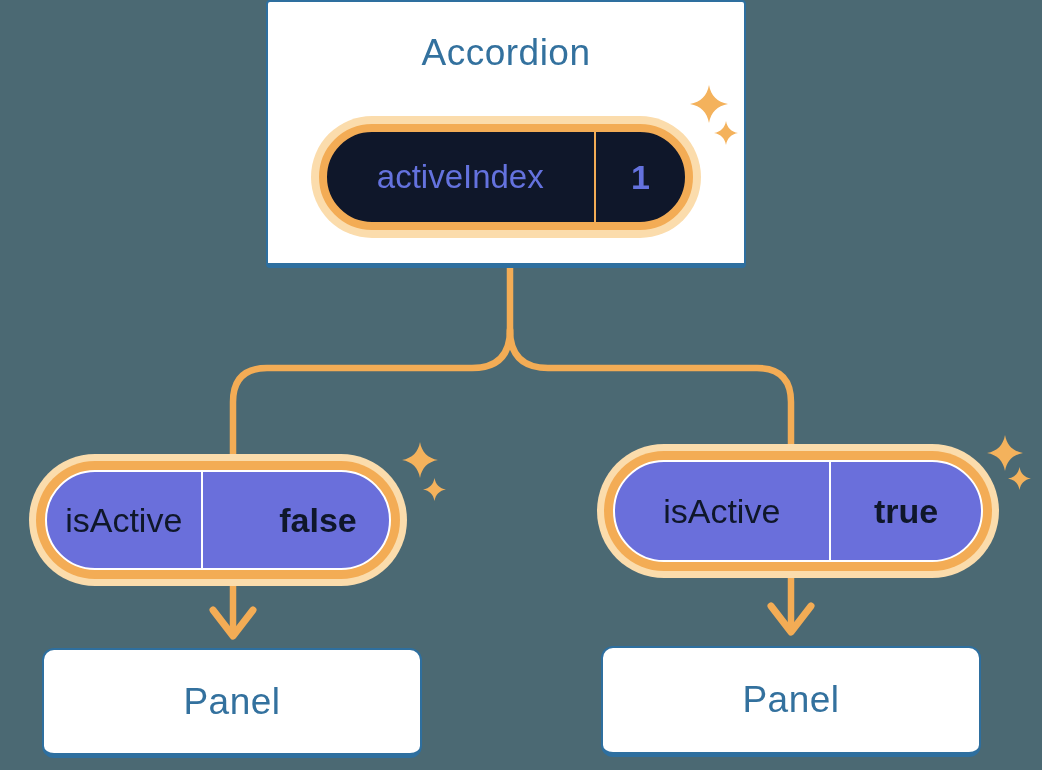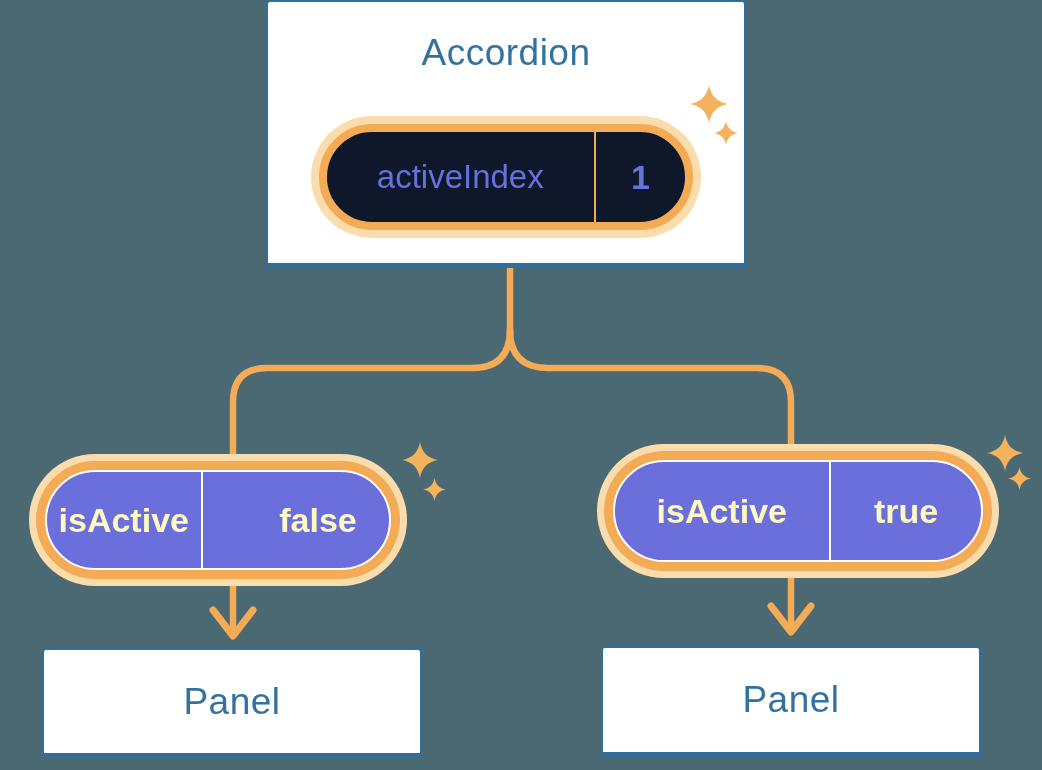--- a/index.html
+++ b/index.html
@@ -49,39 +49,39 @@
     margin-top:8px;
   }
   .pill-state .pill-label,.pill-state .pill-value{color:#6472DE;}
   .pill-state .pill-divider{background:#F3AC55;}
   .pill-prop{
     position:absolute;
     background:#6A6FDB;
     border:2.5px solid #ffffff;
     box-shadow:0 0 0 9px #F3AC55,0 0 0 16px #FBDCAC;
   }
-  .pill-prop .pill-label,.pill-prop .pill-value{color:#fef9c3;font-weight:bold;}
+  .pill-prop .pill-label,.pill-prop .pill-value{color:#0f172a;}
   .pill-prop .pill-divider{background:#ffffff;}
   .pill-prop-left{left:45px;top:470px;width:346px;height:100px;}
   .pill-prop-right{left:613px;top:460px;width:370px;height:102px;}
   .pill-label{
     flex:1;display:flex;align-items:center;justify-content:center;
     font-size:34px;font-weight:400;
   }
   .pill-state .pill-label{font-size:33px;}
   .pill-divider{width:2.5px;}
   .pill-value{
     display:flex;align-items:center;justify-content:center;
     font-size:34px;font-weight:700;
   }
   .pill-state .pill-value{width:89px;font-size:34px;}
   .pill-prop-left .pill-value{width:142px;padding-left:44px;}
   .pill-prop-right .pill-value{width:150px;}
   .card-panel{
-    border-radius:4px;
+    border-radius:12px;
   }
   .card-panel-left{left:42px;top:648px;width:380px;height:110px;}
   .card-panel-right{left:601px;top:646px;width:380px;height:111px;}
   .panel-title{
     font-size:37px;font-weight:500;color:#33719E;letter-spacing:0.5px;
   }
   .sparkle{position:absolute;z-index:3;}
 </style>
 </head>
 <body>

